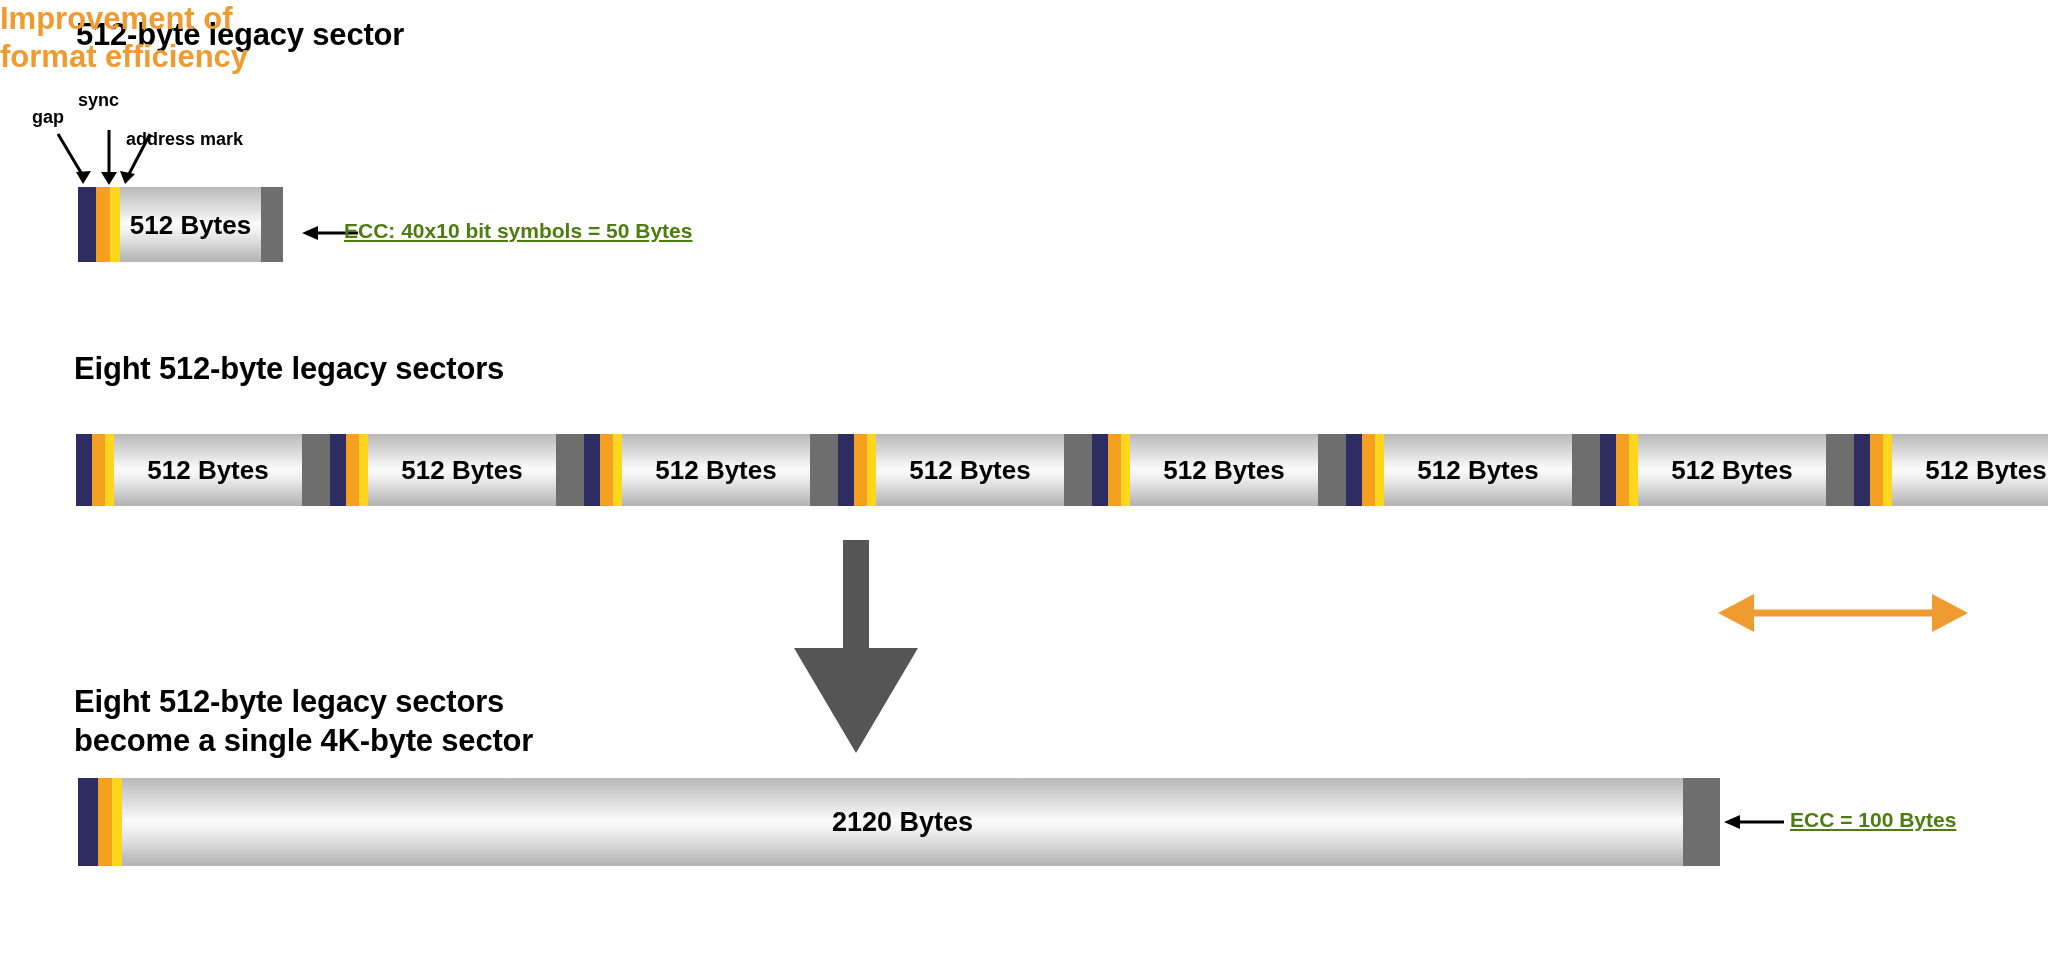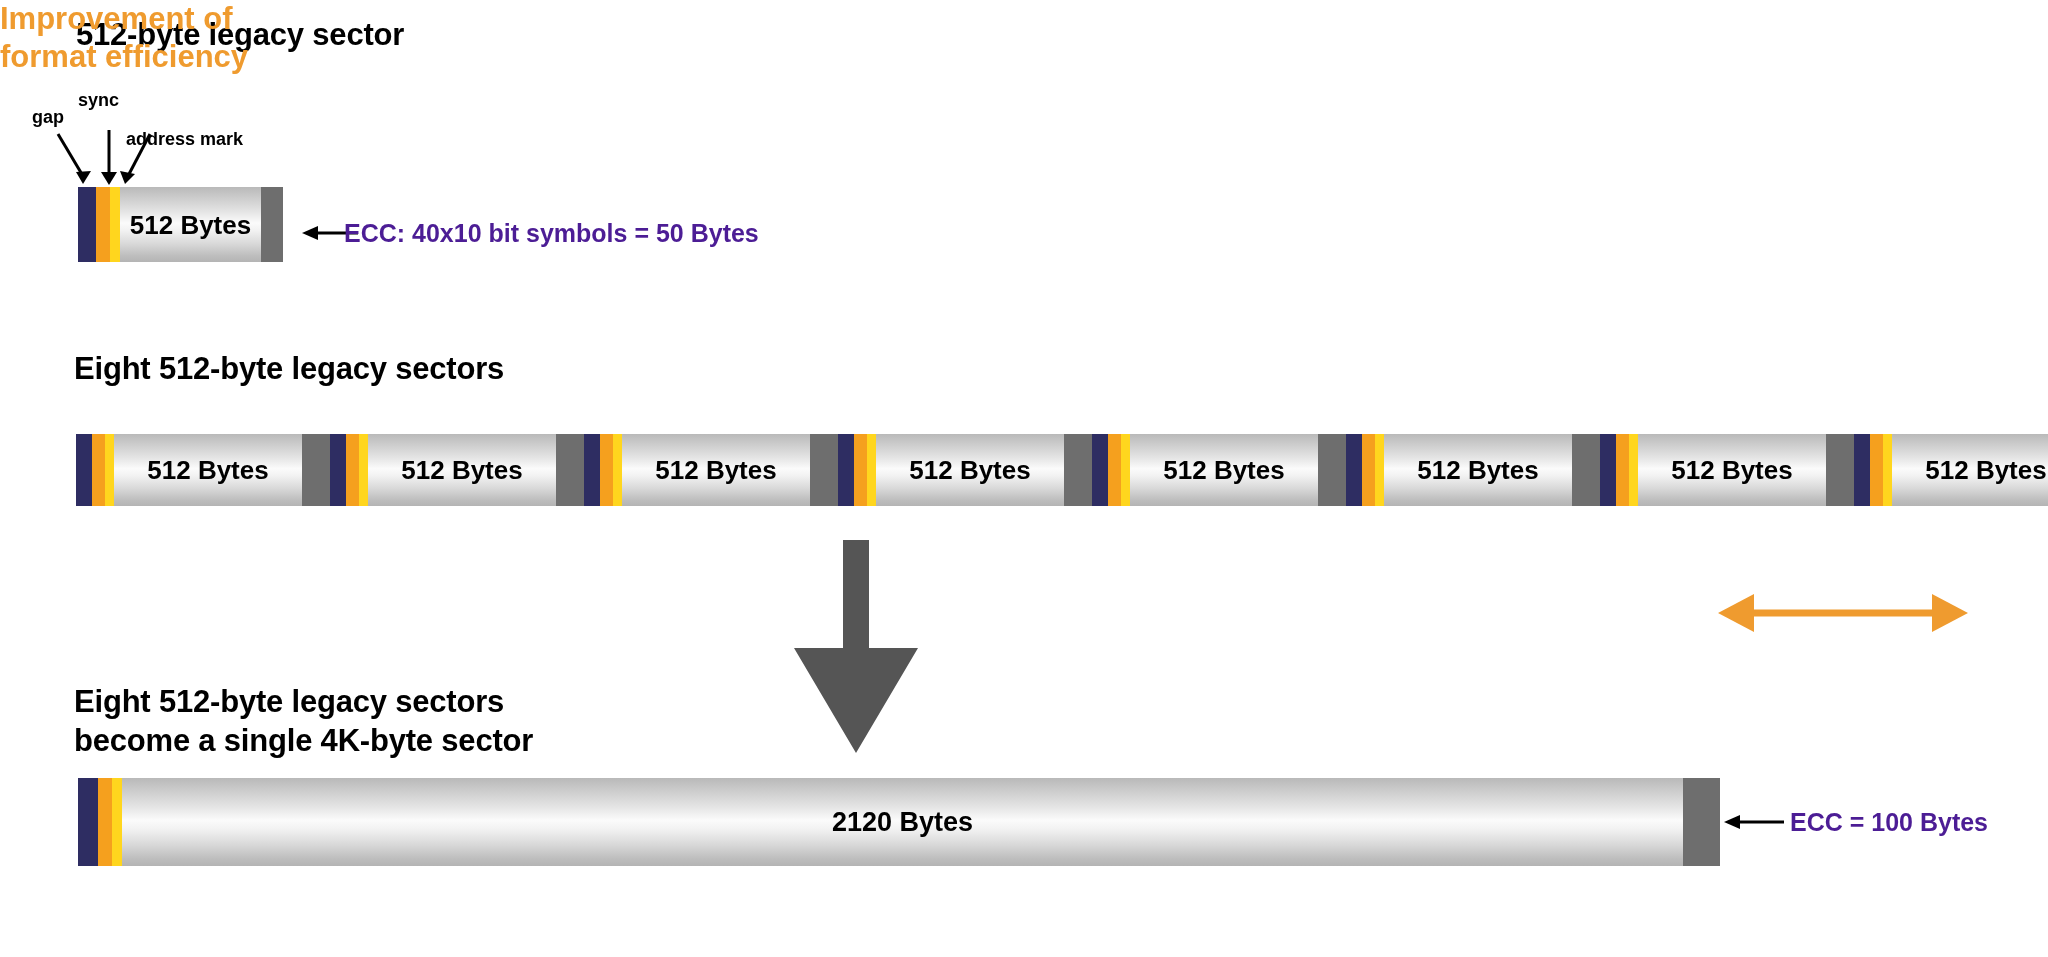--- a/index.html
+++ b/index.html
@@ -84,23 +84,24 @@
     font-size: 26px;
     color: #000;
     white-space: nowrap;
   }
   .seg-data.wide .seg-text { font-size: 27px; }
 
   
   .ecc-note {
     position: absolute;
     font-weight: bold;
-    font-size: 25px;
-    color: #4c1d95;
+    font-size: 21px;
+    color: #4d7c0f;
     white-space: nowrap;
+    text-decoration: underline;
   }
 
   
   #big-arrow { position: absolute; }
 
   
   #improve-arrow { position: absolute; }
   #improve-text {
     position: absolute;
     color: #ef9b2f;

